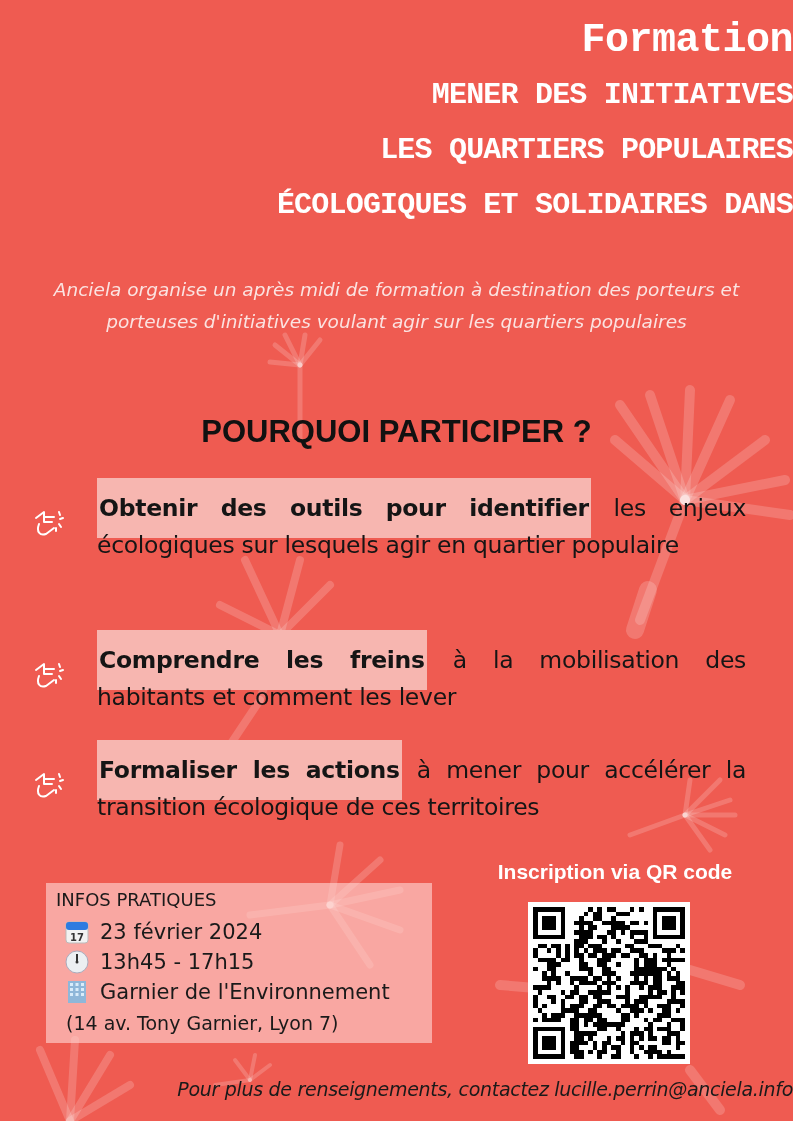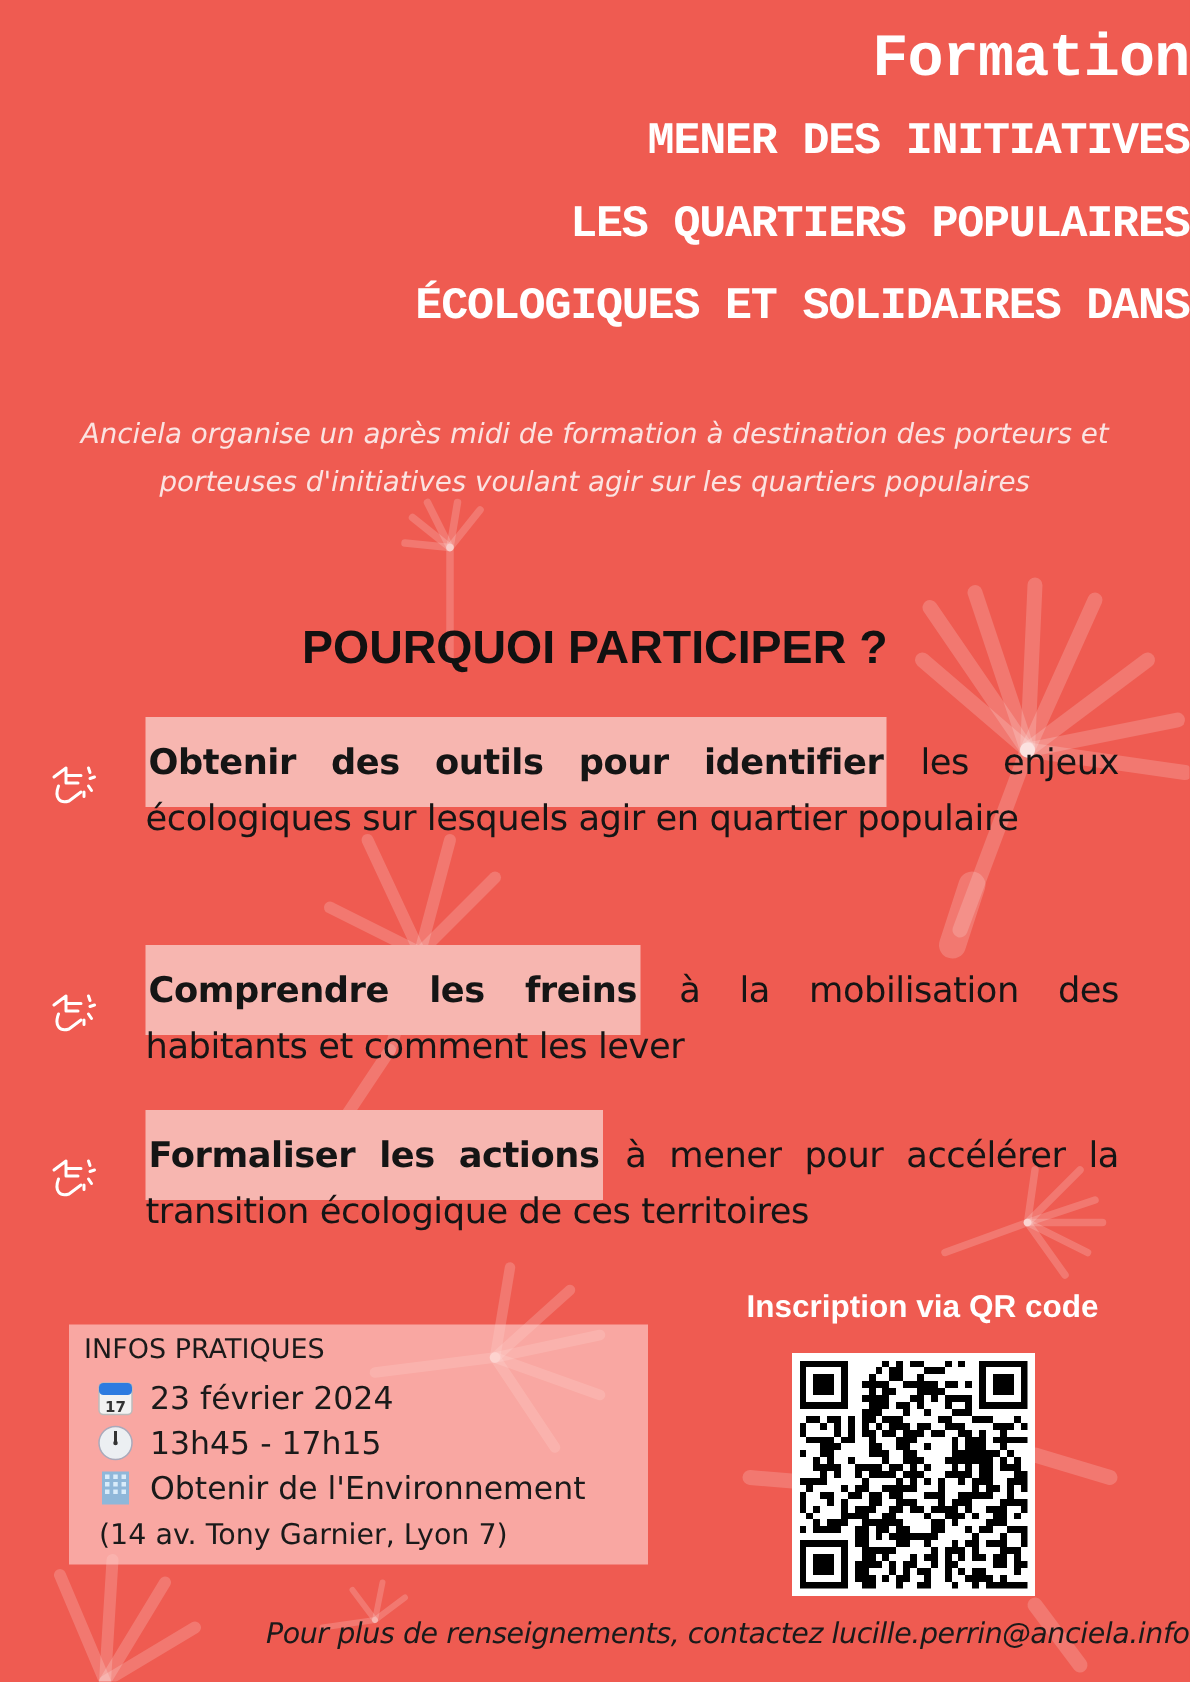--- a/index.html
+++ b/index.html
@@ -205,21 +205,21 @@
           <rect x="11.5" y="4" width="3" height="3"></rect>
           <rect x="17" y="4" width="3" height="3"></rect>
         <rect x="6" y="9" width="3" height="3"></rect>
           <rect x="11.5" y="9" width="3" height="3"></rect>
           <rect x="17" y="9" width="3" height="3"></rect>
         <rect x="6" y="14" width="3" height="3"></rect>
           <rect x="11.5" y="14" width="3" height="3"></rect>
           <rect x="17" y="14" width="3" height="3"></rect>
       </g>
     </svg>
-    <span>Obtenir de l'Environnement</span>
+    <span>Garnier de l'Environnement</span>
   </div>
   <div class="addr">(14 av. Tony Garnier, Lyon 7)</div>
 </div>
 
 <div class="qr-title">Inscription via QR code</div>
 <div class="qr">
   <svg id="qr-svg" width="152" height="152" viewBox="0 0 33 33" shape-rendering="crispEdges">
       <path d="M12 0h1v1h-1zM14 0h1v1h-1zM16 0h1v1h-1zM17 0h1v1h-1zM21 0h1v1h-1zM23 0h1v1h-1zM11 1h1v1h-1zM13 1h1v1h-1zM14 1h1v1h-1zM18 1h1v1h-1zM19 1h1v1h-1zM20 1h1v1h-1zM10 2h1v1h-1zM13 2h1v1h-1zM14 2h1v1h-1zM17 2h1v1h-1zM9 3h1v1h-1zM10 3h1v1h-1zM11 3h1v1h-1zM12 3h1v1h-1zM15 3h1v1h-1zM16 3h1v1h-1zM17 3h1v1h-1zM18 3h1v1h-1zM19 3h1v1h-1zM21 3h1v1h-1zM22 3h1v1h-1zM24 3h1v1h-1zM10 4h1v1h-1zM12 4h1v1h-1zM13 4h1v1h-1zM17 4h1v1h-1zM18 4h1v1h-1zM19 4h1v1h-1zM20 4h1v1h-1zM9 5h1v1h-1zM10 5h1v1h-1zM11 5h1v1h-1zM12 5h1v1h-1zM16 5h1v1h-1zM17 5h1v1h-1zM19 5h1v1h-1zM21 5h1v1h-1zM22 5h1v1h-1zM23 5h1v1h-1zM24 5h1v1h-1zM10 6h1v1h-1zM11 6h1v1h-1zM12 6h1v1h-1zM14 6h1v1h-1zM15 6h1v1h-1zM17 6h1v1h-1zM21 6h1v1h-1zM24 6h1v1h-1zM9 7h1v1h-1zM10 7h1v1h-1zM11 7h1v1h-1zM15 7h1v1h-1zM18 7h1v1h-1zM22 7h1v1h-1zM23 7h1v1h-1zM24 7h1v1h-1zM1 8h1v1h-1zM2 8h1v1h-1zM4 8h1v1h-1zM5 8h1v1h-1zM7 8h1v1h-1zM9 8h1v1h-1zM10 8h1v1h-1zM12 8h1v1h-1zM13 8h1v1h-1zM14 8h1v1h-1zM20 8h1v1h-1zM21 8h1v1h-1zM25 8h1v1h-1zM26 8h1v1h-1zM27 8h1v1h-1zM31 8h1v1h-1zM0 9h1v1h-1zM3 9h1v1h-1zM5 9h1v1h-1zM7 9h1v1h-1zM9 9h1v1h-1zM11 9h1v1h-1zM13 9h1v1h-1zM14 9h1v1h-1zM15 9h1v1h-1zM17 9h1v1h-1zM18 9h1v1h-1zM21 9h1v1h-1zM22 9h1v1h-1zM23 9h1v1h-1zM28 9h1v1h-1zM29 9h1v1h-1zM30 9h1v1h-1zM32 9h1v1h-1zM0 10h1v1h-1zM5 10h1v1h-1zM7 10h1v1h-1zM9 10h1v1h-1zM10 10h1v1h-1zM12 10h1v1h-1zM13 10h1v1h-1zM15 10h1v1h-1zM16 10h1v1h-1zM17 10h1v1h-1zM19 10h1v1h-1zM20 10h1v1h-1zM23 10h1v1h-1zM24 10h1v1h-1zM26 10h1v1h-1zM29 10h1v1h-1zM1 11h1v1h-1zM2 11h1v1h-1zM3 11h1v1h-1zM4 11h1v1h-1zM6 11h1v1h-1zM7 11h1v1h-1zM10 11h1v1h-1zM14 11h1v1h-1zM15 11h1v1h-1zM16 11h1v1h-1zM22 11h1v1h-1zM24 11h1v1h-1zM25 11h1v1h-1zM26 11h1v1h-1zM28 11h1v1h-1zM29 11h1v1h-1zM30 11h1v1h-1zM31 11h1v1h-1zM32 11h1v1h-1zM3 12h1v1h-1zM4 12h1v1h-1zM5 12h1v1h-1zM10 12h1v1h-1zM11 12h1v1h-1zM14 12h1v1h-1zM15 12h1v1h-1zM18 12h1v1h-1zM22 12h1v1h-1zM24 12h1v1h-1zM25 12h1v1h-1zM26 12h1v1h-1zM29 12h1v1h-1zM0 13h1v1h-1zM3 13h1v1h-1zM4 13h1v1h-1zM10 13h1v1h-1zM11 13h1v1h-1zM12 13h1v1h-1zM15 13h1v1h-1zM16 13h1v1h-1zM22 13h1v1h-1zM23 13h1v1h-1zM24 13h1v1h-1zM25 13h1v1h-1zM26 13h1v1h-1zM27 13h1v1h-1zM28 13h1v1h-1zM30 13h1v1h-1zM2 14h1v1h-1zM4 14h1v1h-1zM7 14h1v1h-1zM12 14h1v1h-1zM15 14h1v1h-1zM16 14h1v1h-1zM17 14h1v1h-1zM21 14h1v1h-1zM22 14h1v1h-1zM23 14h1v1h-1zM24 14h1v1h-1zM25 14h1v1h-1zM26 14h1v1h-1zM27 14h1v1h-1zM29 14h1v1h-1zM31 14h1v1h-1zM2 15h1v1h-1zM3 15h1v1h-1zM4 15h1v1h-1zM5 15h1v1h-1zM8 15h1v1h-1zM9 15h1v1h-1zM10 15h1v1h-1zM11 15h1v1h-1zM13 15h1v1h-1zM14 15h1v1h-1zM16 15h1v1h-1zM18 15h1v1h-1zM22 15h1v1h-1zM24 15h1v1h-1zM26 15h1v1h-1zM27 15h1v1h-1zM29 15h1v1h-1zM30 15h1v1h-1zM31 15h1v1h-1zM3 16h1v1h-1zM5 16h1v1h-1zM8 16h1v1h-1zM10 16h1v1h-1zM11 16h1v1h-1zM12 16h1v1h-1zM13 16h1v1h-1zM15 16h1v1h-1zM16 16h1v1h-1zM17 16h1v1h-1zM21 16h1v1h-1zM22 16h1v1h-1zM23 16h1v1h-1zM24 16h1v1h-1zM26 16h1v1h-1zM27 16h1v1h-1zM31 16h1v1h-1zM32 16h1v1h-1zM0 17h1v1h-1zM1 17h1v1h-1zM2 17h1v1h-1zM3 17h1v1h-1zM9 17h1v1h-1zM14 17h1v1h-1zM16 17h1v1h-1zM18 17h1v1h-1zM20 17h1v1h-1zM23 17h1v1h-1zM25 17h1v1h-1zM26 17h1v1h-1zM27 17h1v1h-1zM30 17h1v1h-1zM31 17h1v1h-1zM32 17h1v1h-1zM1 18h1v1h-1zM6 18h1v1h-1zM8 18h1v1h-1zM9 18h1v1h-1zM12 18h1v1h-1zM13 18h1v1h-1zM14 18h1v1h-1zM15 18h1v1h-1zM16 18h1v1h-1zM20 18h1v1h-1zM25 18h1v1h-1zM27 18h1v1h-1zM28 18h1v1h-1zM30 18h1v1h-1zM32 18h1v1h-1zM0 19h1v1h-1zM3 19h1v1h-1zM4 19h1v1h-1zM7 19h1v1h-1zM8 19h1v1h-1zM10 19h1v1h-1zM11 19h1v1h-1zM13 19h1v1h-1zM14 19h1v1h-1zM18 19h1v1h-1zM19 19h1v1h-1zM20 19h1v1h-1zM23 19h1v1h-1zM24 19h1v1h-1zM25 19h1v1h-1zM26 19h1v1h-1zM27 19h1v1h-1zM30 19h1v1h-1zM0 20h1v1h-1zM4 20h1v1h-1zM6 20h1v1h-1zM10 20h1v1h-1zM11 20h1v1h-1zM14 20h1v1h-1zM15 20h1v1h-1zM16 20h1v1h-1zM20 20h1v1h-1zM22 20h1v1h-1zM23 20h1v1h-1zM24 20h1v1h-1zM29 20h1v1h-1zM30 20h1v1h-1zM31 20h1v1h-1zM32 20h1v1h-1zM0 21h1v1h-1zM2 21h1v1h-1zM6 21h1v1h-1zM8 21h1v1h-1zM9 21h1v1h-1zM10 21h1v1h-1zM13 21h1v1h-1zM14 21h1v1h-1zM16 21h1v1h-1zM17 21h1v1h-1zM19 21h1v1h-1zM20 21h1v1h-1zM21 21h1v1h-1zM22 21h1v1h-1zM24 21h1v1h-1zM27 21h1v1h-1zM28 21h1v1h-1zM29 21h1v1h-1zM32 21h1v1h-1zM1 22h1v1h-1zM6 22h1v1h-1zM7 22h1v1h-1zM8 22h1v1h-1zM9 22h1v1h-1zM12 22h1v1h-1zM13 22h1v1h-1zM18 22h1v1h-1zM21 22h1v1h-1zM22 22h1v1h-1zM23 22h1v1h-1zM25 22h1v1h-1zM28 22h1v1h-1zM29 22h1v1h-1zM31 22h1v1h-1zM2 23h1v1h-1zM4 23h1v1h-1zM5 23h1v1h-1zM6 23h1v1h-1zM9 23h1v1h-1zM10 23h1v1h-1zM11 23h1v1h-1zM12 23h1v1h-1zM13 23h1v1h-1zM14 23h1v1h-1zM19 23h1v1h-1zM20 23h1v1h-1zM22 23h1v1h-1zM27 23h1v1h-1zM28 23h1v1h-1zM29 23h1v1h-1zM0 24h1v1h-1zM2 24h1v1h-1zM3 24h1v1h-1zM4 24h1v1h-1zM5 24h1v1h-1zM8 24h1v1h-1zM9 24h1v1h-1zM11 24h1v1h-1zM12 24h1v1h-1zM14 24h1v1h-1zM15 24h1v1h-1zM19 24h1v1h-1zM20 24h1v1h-1zM24 24h1v1h-1zM26 24h1v1h-1zM27 24h1v1h-1zM30 24h1v1h-1zM31 24h1v1h-1zM32 24h1v1h-1zM8 25h1v1h-1zM9 25h1v1h-1zM11 25h1v1h-1zM13 25h1v1h-1zM14 25h1v1h-1zM15 25h1v1h-1zM16 25h1v1h-1zM17 25h1v1h-1zM18 25h1v1h-1zM19 25h1v1h-1zM25 25h1v1h-1zM29 25h1v1h-1zM32 25h1v1h-1zM8 26h1v1h-1zM9 26h1v1h-1zM14 26h1v1h-1zM15 26h1v1h-1zM18 26h1v1h-1zM22 26h1v1h-1zM24 26h1v1h-1zM25 26h1v1h-1zM27 26h1v1h-1zM28 26h1v1h-1zM29 26h1v1h-1zM32 26h1v1h-1zM9 27h1v1h-1zM10 27h1v1h-1zM11 27h1v1h-1zM12 27h1v1h-1zM13 27h1v1h-1zM19 27h1v1h-1zM21 27h1v1h-1zM22 27h1v1h-1zM23 27h1v1h-1zM25 27h1v1h-1zM29 27h1v1h-1zM30 27h1v1h-1zM31 27h1v1h-1zM9 28h1v1h-1zM10 28h1v1h-1zM12 28h1v1h-1zM16 28h1v1h-1zM18 28h1v1h-1zM19 28h1v1h-1zM21 28h1v1h-1zM23 28h1v1h-1zM25 28h1v1h-1zM26 28h1v1h-1zM28 28h1v1h-1zM29 28h1v1h-1zM31 28h1v1h-1zM8 29h1v1h-1zM9 29h1v1h-1zM10 29h1v1h-1zM11 29h1v1h-1zM13 29h1v1h-1zM15 29h1v1h-1zM16 29h1v1h-1zM19 29h1v1h-1zM21 29h1v1h-1zM22 29h1v1h-1zM28 29h1v1h-1zM29 29h1v1h-1zM31 29h1v1h-1zM32 29h1v1h-1zM8 30h1v1h-1zM9 30h1v1h-1zM13 30h1v1h-1zM15 30h1v1h-1zM17 30h1v1h-1zM18 30h1v1h-1zM21 30h1v1h-1zM23 30h1v1h-1zM25 30h1v1h-1zM26 30h1v1h-1zM31 30h1v1h-1zM8 31h1v1h-1zM9 31h1v1h-1zM10 31h1v1h-1zM12 31h1v1h-1zM14 31h1v1h-1zM15 31h1v1h-1zM18 31h1v1h-1zM21 31h1v1h-1zM24 31h1v1h-1zM25 31h1v1h-1zM26 31h1v1h-1zM27 31h1v1h-1zM29 31h1v1h-1zM9 32h1v1h-1zM10 32h1v1h-1zM14 32h1v1h-1zM17 32h1v1h-1zM18 32h1v1h-1zM22 32h1v1h-1zM25 32h1v1h-1zM27 32h1v1h-1zM28 32h1v1h-1zM29 32h1v1h-1zM30 32h1v1h-1zM31 32h1v1h-1zM32 32h1v1h-1zM0 0h7v7h-7z M1 1v5h5v-5z M2 2h3v3h-3zM26 0h7v7h-7z M27 1v5h5v-5z M28 2h3v3h-3zM0 26h7v7h-7z M1 27v5h5v-5z M2 28h3v3h-3z" fill="#000" fill-rule="evenodd"></path>
     </svg>
 </div>

